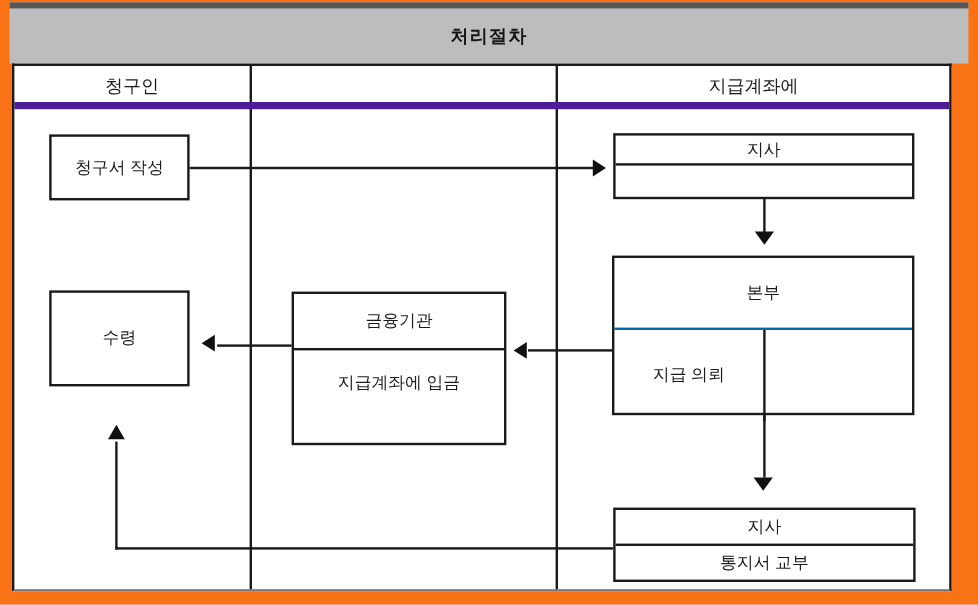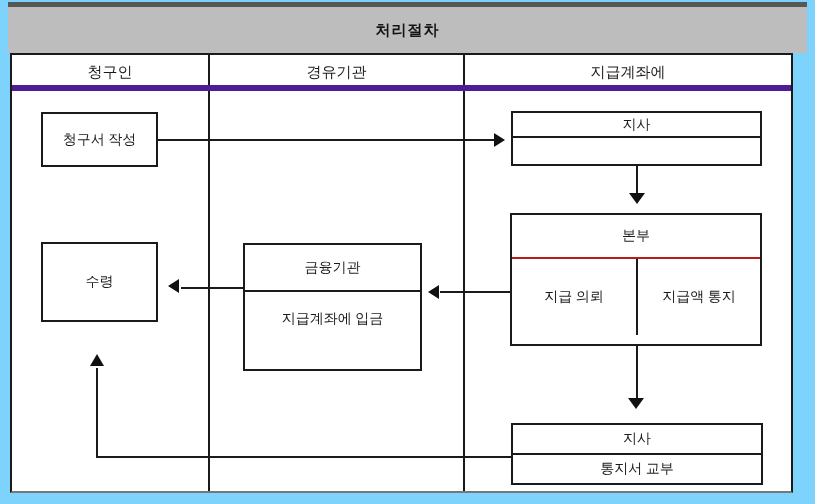--- a/index.html
+++ b/index.html
@@ -1,18 +1,18 @@
 <!DOCTYPE html>
 <html><head>
 <meta charset="utf-8">
 <style>
   html,body{margin:0;padding:0;background:#fff;}
   .stage{
-    position:relative;width:815px;height:504px;background:#7dd3fc;
-    font-family:Liberation Serif, serif;color:#1a1a1a;
+    position:relative;width:815px;height:504px;background:#f97316;
+    font-family:Liberation Sans, sans-serif;color:#1a1a1a;
     overflow:hidden;
   }
   
   .band{position:absolute;left:8px;top:2px;width:799px;height:51px;background:#bdbdbd;}
   .band-strip{position:absolute;left:0;top:0;width:100%;height:5px;background:#575757;}
   .band-title{
     position:absolute;left:0;top:5px;width:100%;height:46px;
     display:flex;align-items:center;justify-content:center;
     font-size:15px;font-weight:bold;letter-spacing:1px;color:#141414;
   }
@@ -59,38 +59,36 @@
   <div class="band">
     <div class="band-strip"></div>
     <div class="band-title">처리절차</div>
   </div>
 
   <div class="table">
     <div class="lane-divider d1"></div>
     <div class="lane-divider d2"></div>
     <div class="header-row">
       <div class="header-cell hc1">청구인</div>
-      <div class="header-cell hc2">경유기관</div>
       <div class="header-cell hc3">지급계좌에</div>
     </div>
   </div>
 
   <div class="node" style="left:41px;top:112px;width:117px;height:55px;">
     <div class="row" style="width:100%;height:100%;border-radius:17px;">청구서 작성</div>
   </div>
 
   <div class="node" style="left:511px;top:111px;width:251px;height:55px;">
     <div class="row" style="width:100%;height:25px;border-bottom:2px solid #1a1a1a;">지사</div>
   </div>
 
   <div class="node" style="left:510px;top:213px;width:252px;height:133px;">
-    <div class="row" style="width:100%;height:44px;border-bottom:2px solid #b91c1c;">본부</div>
+    <div class="row" style="width:100%;height:60px;border-bottom:2px solid #0369a1;">본부</div>
     <div class="split" style="width:100%;height:76px;">
       <div class="cell" style="width:126px;border-right:2px solid #1a1a1a;">지급 의뢰</div>
-      <div class="cell" style="flex:1;">지급액 통지</div>
     </div>
   </div>
 
   <div class="node" style="left:243px;top:243px;width:179px;height:128px;">
     <div class="row" style="width:100%;height:47px;border-bottom:2px solid #1a1a1a;">금융기관</div>
     <div class="row" style="width:100%;height:53px;border-radius:20px;">지급계좌에 입금</div>
   </div>
 
   <div class="node" style="left:41px;top:242px;width:117px;height:80px;">
     <div class="row" style="width:100%;height:100%;">수령</div>

